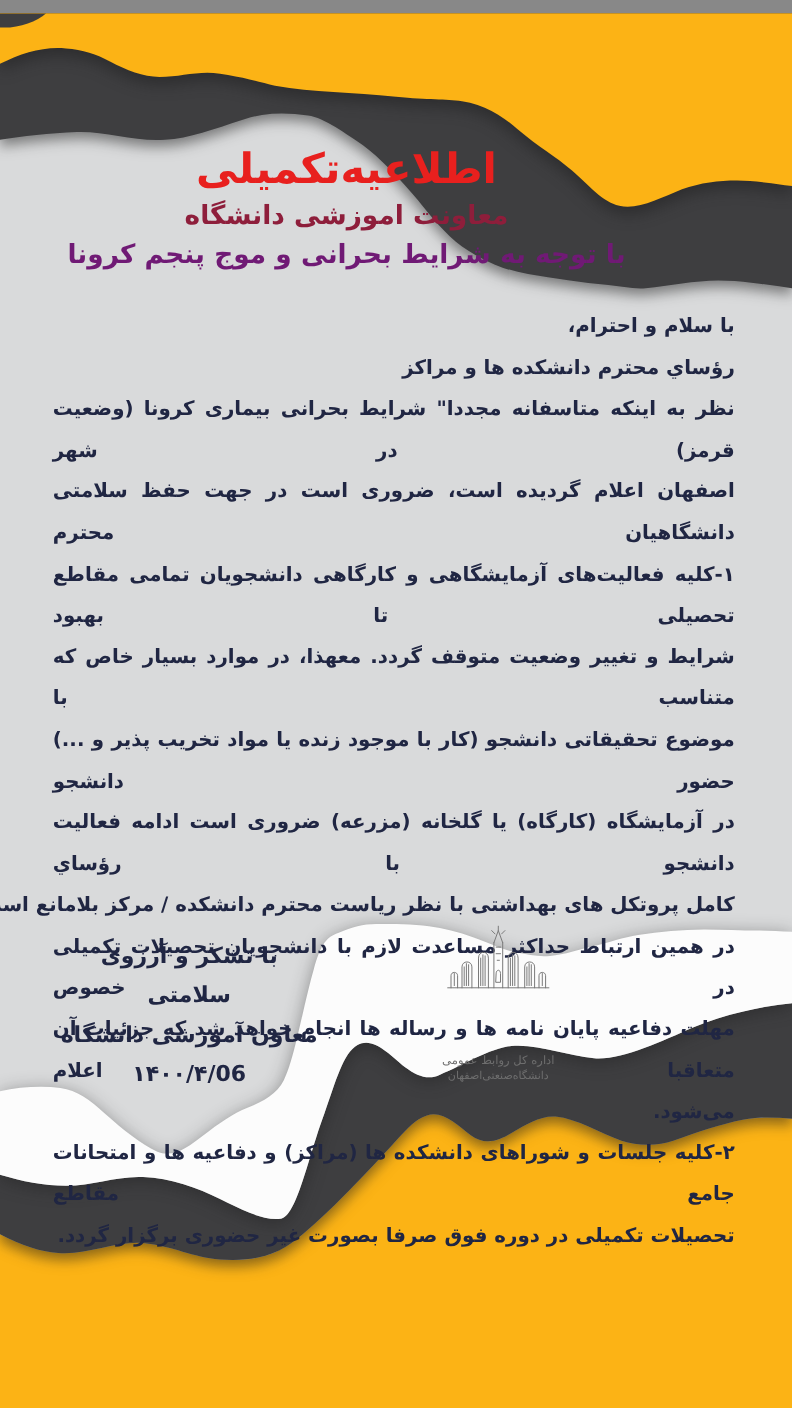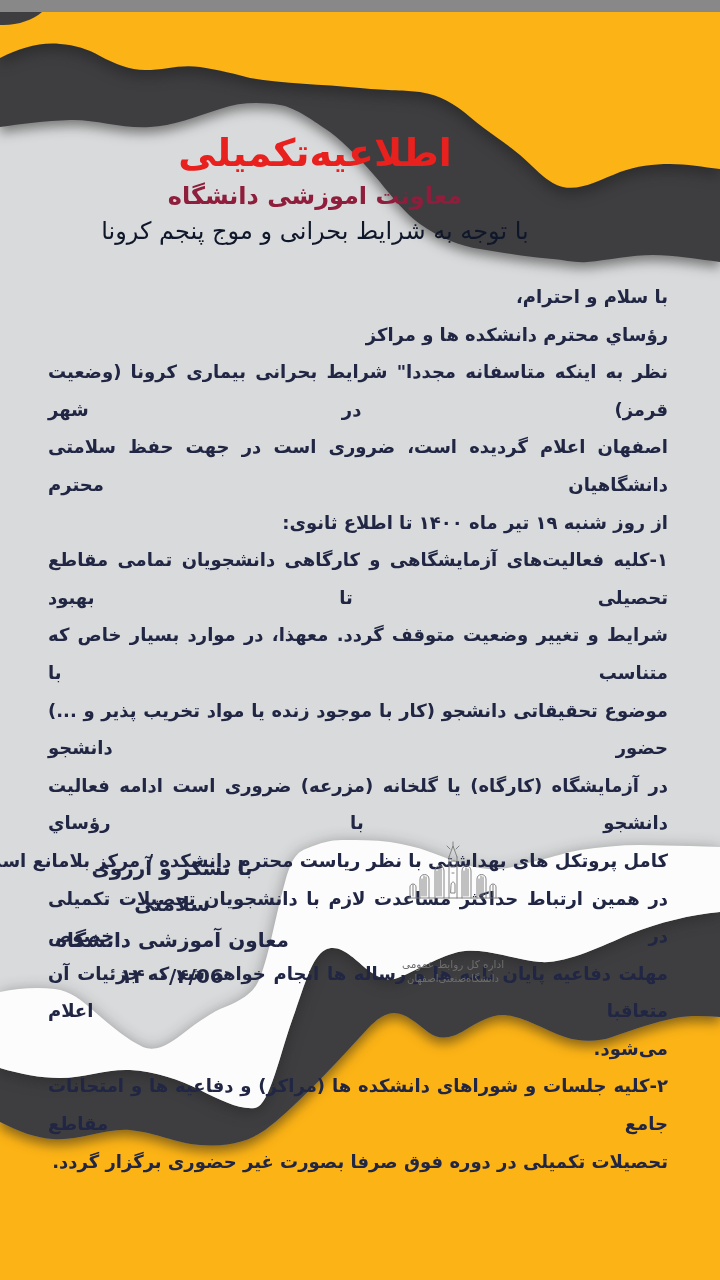--- a/index.html
+++ b/index.html
@@ -9,21 +9,21 @@
     background:#FCB315;margin:12px auto;
   }
   .bg{position:absolute;left:0;top:0;}
   .sh-down{filter:drop-shadow(0px 6px 6px rgba(25,25,25,0.50));}
   .sh-down2{filter:drop-shadow(0px 7px 7px rgba(25,25,25,0.45));}
   .sh-halo{filter:drop-shadow(0px 3px 8px rgba(25,25,25,0.42));}
   .txt{position:absolute;direction:rtl;color:#202643;}
   .title-wrap{left:35px;top:118px;width:560px;text-align:center;}
   .title{font-size:38px;font-weight:bold;color:#E8201E;line-height:46px;}
   .subtitle1{font-size:24px;font-weight:bold;color:#8E1E3B;line-height:36px;margin-top:2px;}
-  .subtitle2{font-size:24px;font-weight:normal;color:#0f172a;line-height:34px;}
+  .subtitle2{font-size:24px;font-weight:bold;color:#701a75;line-height:34px;}
   .body-text{left:48px;top:266px;width:620px;font-size:18px;font-weight:bold;}
   .bline{line-height:37.6px;white-space:nowrap;text-align:right;}
   .bline.j{white-space:normal;text-align:justify;text-align-last:justify;}
   .sig{left:52px;top:838px;width:240px;text-align:center;font-size:20px;font-weight:bold;}
   .sig div{line-height:36px;}
   .logo-wrap{position:absolute;left:405px;top:829px;width:96px;text-align:center;}
   .logo-caps{position:absolute;left:378px;top:945px;width:150px;text-align:center;direction:rtl;color:#6E6E6E;}
   .cap1{font-size:10.5px;line-height:15px;}
   .cap2{font-size:10px;line-height:14px;}
 </style>
@@ -89,21 +89,20 @@
     <div class="title">اطلاعیه‌تکمیلی</div>
     <div class="subtitle1">معاونت اموزشی دانشگاه</div>
     <div class="subtitle2">با توجه به شرایط بحرانی و موج پنجم کرونا</div>
   </div>
 
   <div class="txt body-text" id="body-lines">
       <div class="bline">با سلام و احترام،</div>
       <div class="bline">رؤساي محترم دانشکده ها و مراکز</div>
       <div class="bline j">نظر به اینکه متاسفانه مجددا" شرایط بحرانی بیماری کرونا (وضعیت قرمز) در شهر</div>
       <div class="bline j">اصفهان اعلام گردیده است، ضروری است در جهت حفظ سلامتی دانشگاهیان محترم</div>
-      <div class="bline">از روز شنبه ۱۹ تیر ماه ۱۴۰۰ تا اطلاع ثانوی:</div>
       <div class="bline j">۱-کلیه فعالیت‌های آزمایشگاهی و کارگاهی دانشجویان تمامی مقاطع تحصیلی تا بهبود</div>
       <div class="bline j">شرایط و تغییر وضعیت متوقف گردد. معهذا، در موارد بسیار خاص که متناسب با</div>
       <div class="bline j">موضوع تحقیقاتی دانشجو (کار با موجود زنده یا مواد تخریب پذیر و ...) حضور دانشجو</div>
       <div class="bline j">در آزمایشگاه (کارگاه) یا گلخانه (مزرعه) ضروری است ادامه فعالیت دانشجو با رؤساي</div>
       <div class="bline">کامل پروتکل های بهداشتی با نظر ریاست محترم دانشکده / مرکز بلامانع است.</div>
       <div class="bline j">در همین ارتباط حداکثر مساعدت لازم با دانشجویان تحصیلات تکمیلی در خصوص</div>
       <div class="bline j">مهلت دفاعیه پایان نامه ها و رساله ها انجام خواهد شد که جزئیات آن متعاقبا اعلام</div>
       <div class="bline">می‌شود.</div>
       <div class="bline j">۲-کلیه جلسات و شوراهای دانشکده ها (مراکز) و دفاعیه ها و امتحانات جامع مقاطع</div>
       <div class="bline">تحصیلات تکمیلی در دوره فوق صرفا بصورت غیر حضوری برگزار گردد.</div>

